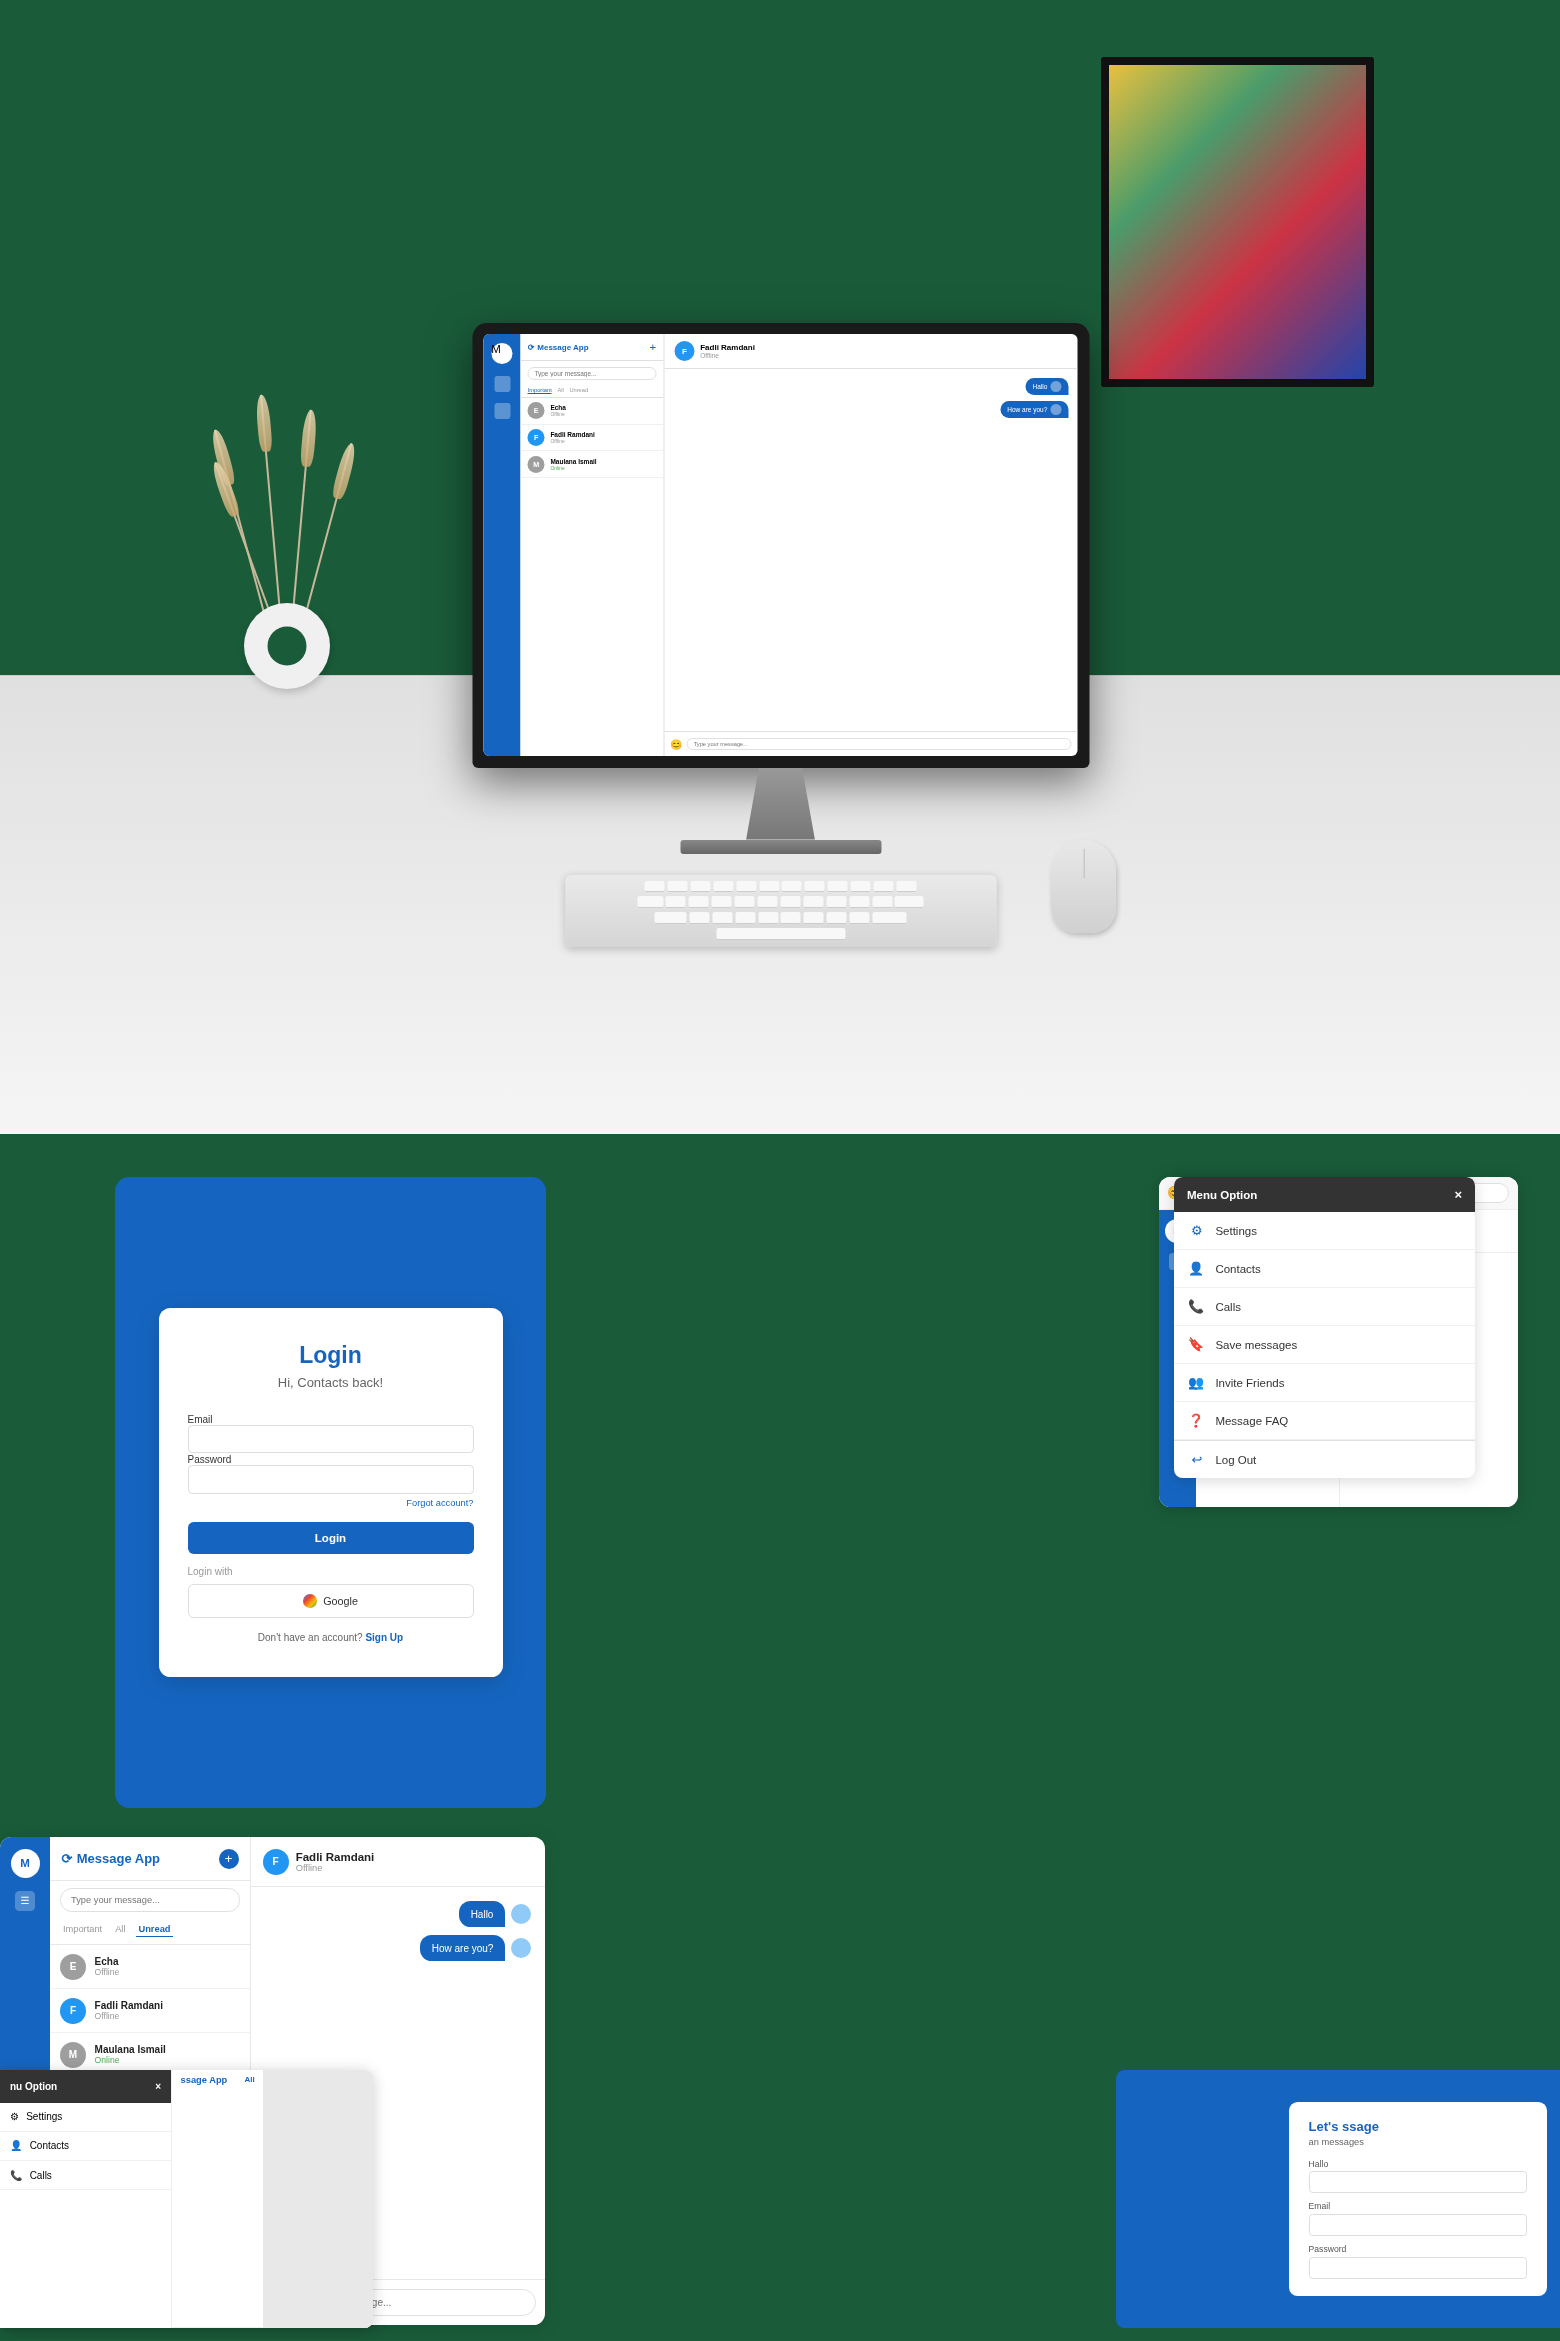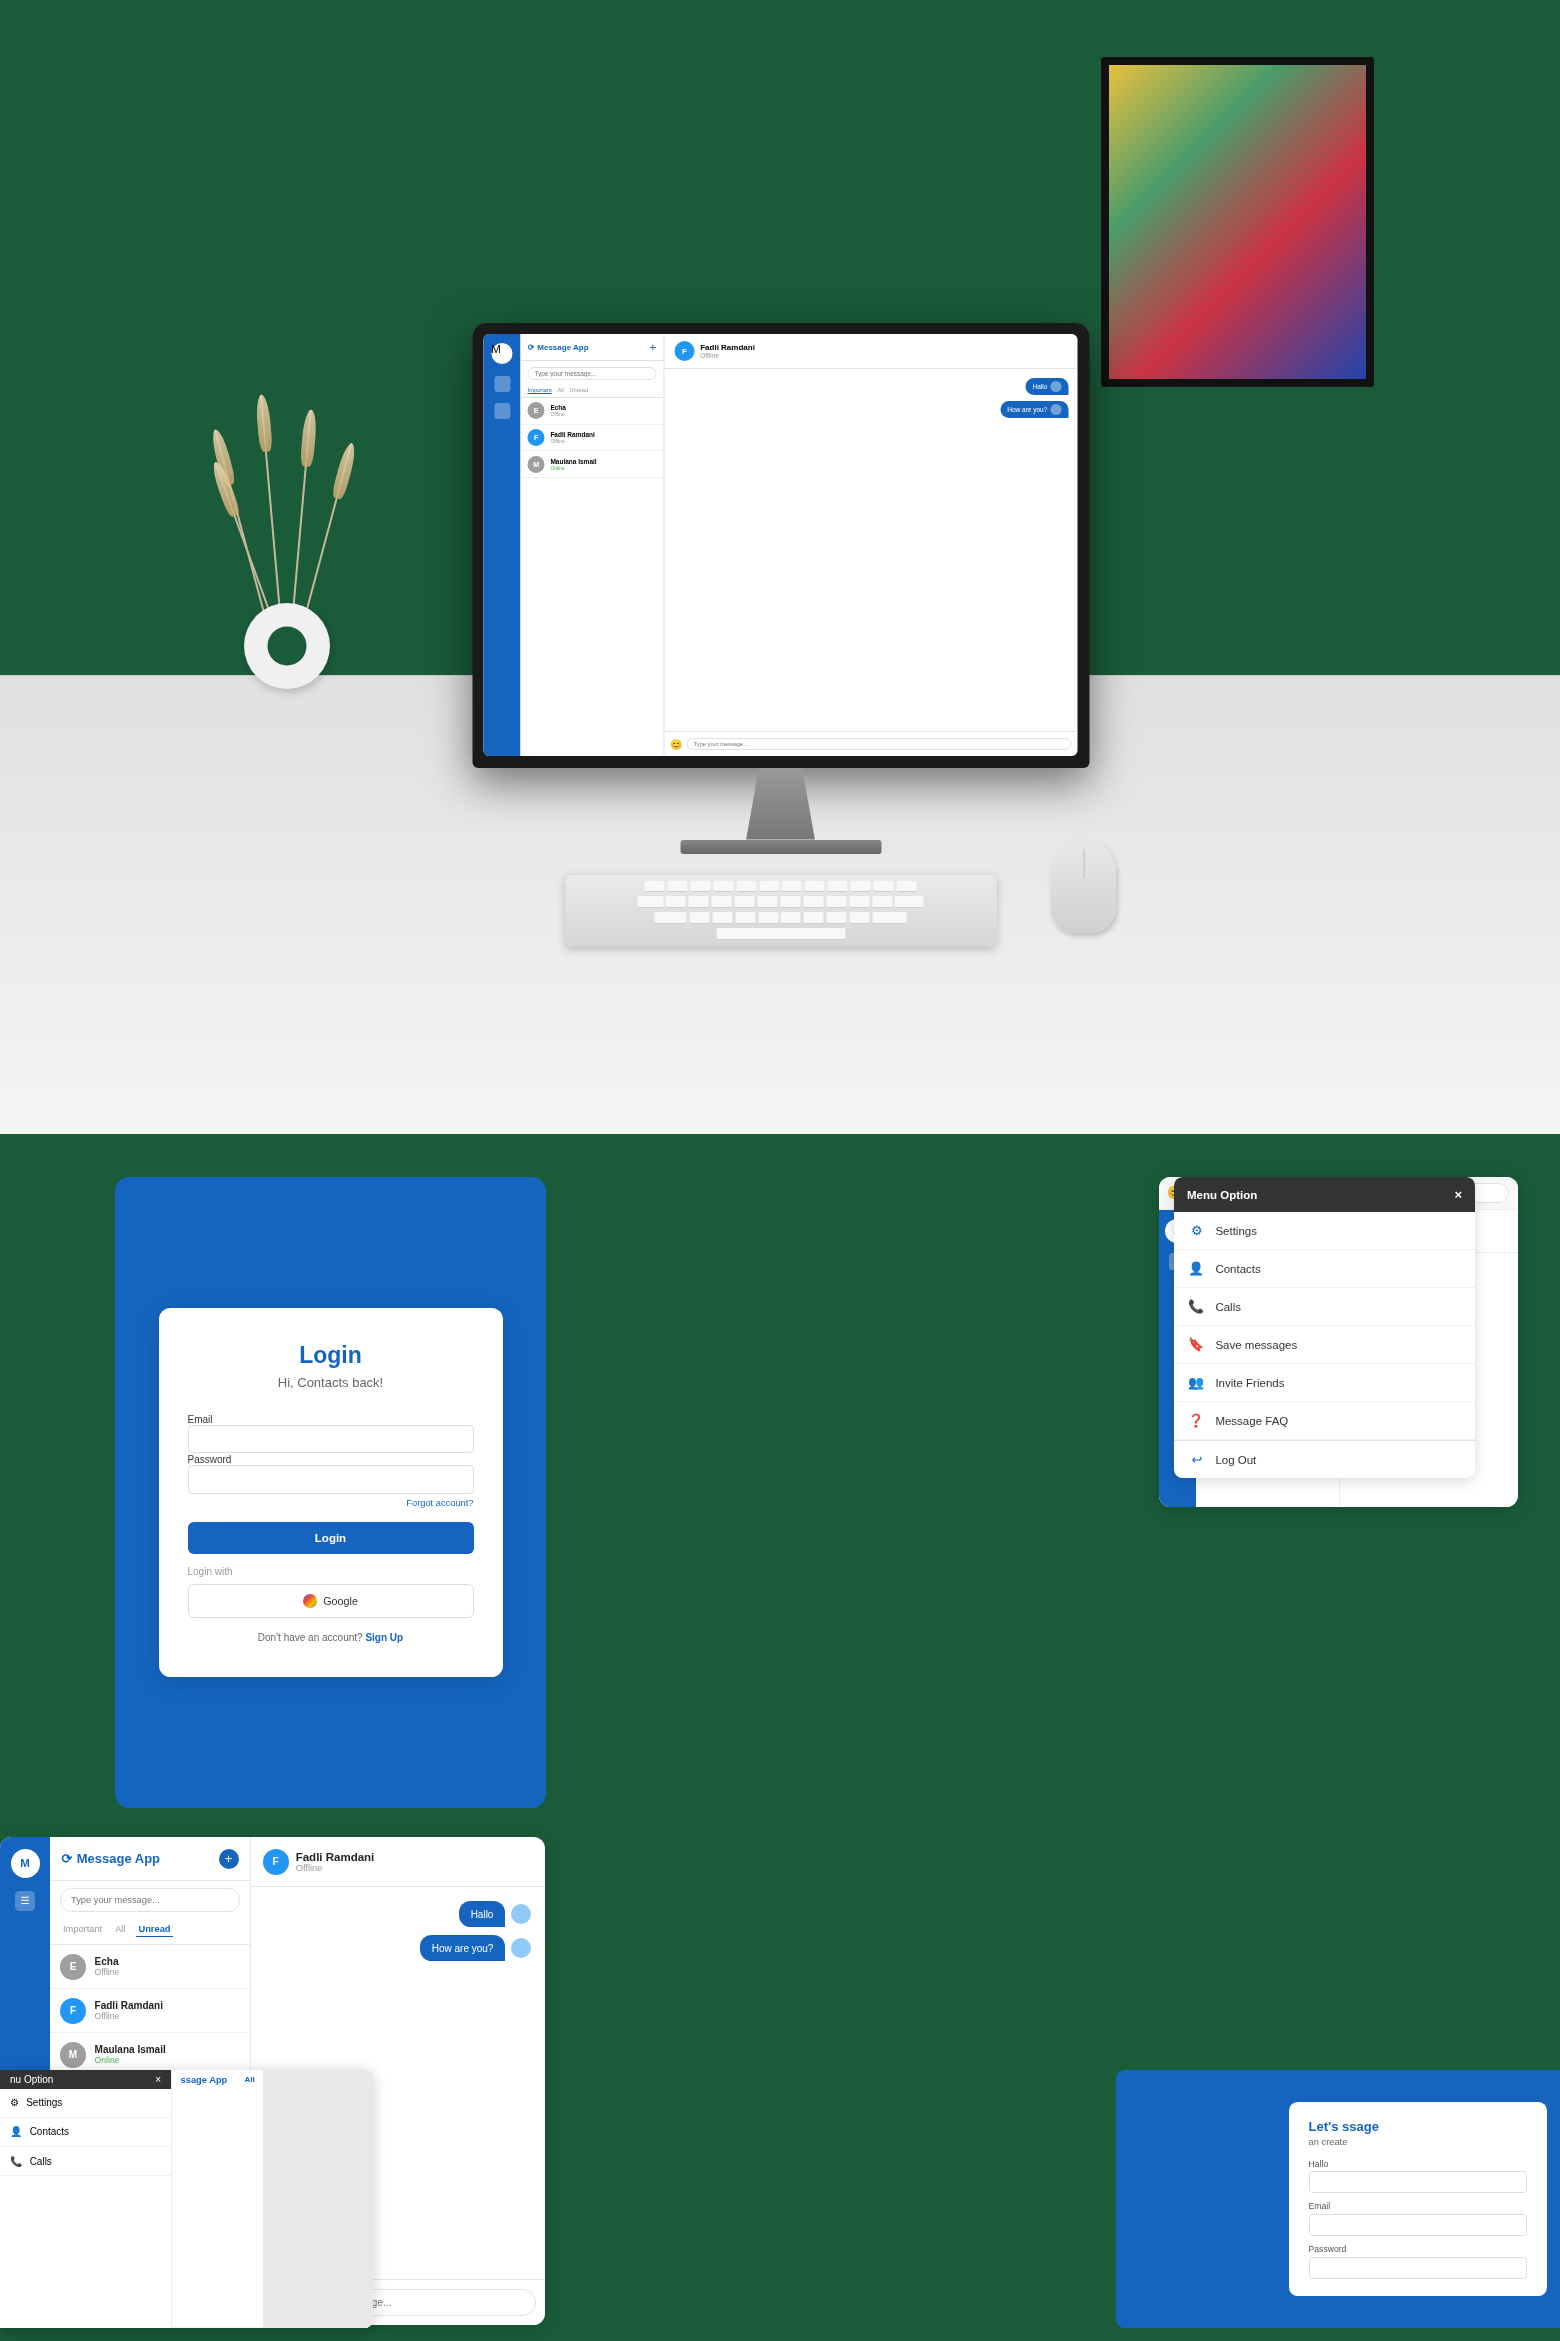--- a/index.html
+++ b/index.html
@@ -730,21 +730,21 @@
       <div class="chat-input-bar">
         <span class="emoji-btn">😊</span>
         <input class="chat-input" placeholder="Type your message..." style="">
       </div>
     </div>
   </div>
 
   <div style="position:absolute;bottom:14.4px;left:0;width:373px;height:258px;background:white;border-radius:0 8.6px 8.6px 0;overflow:hidden;box-shadow:0 2.9px 14.4px rgba(0,0,0,0.2);z-index:18;display:flex;">
 
     <div style="width:172px;background:white;border-right:0.7px solid #eee;display:flex;flex-direction:column;">
-      <div style="background:#333;color:white;padding:4px 10px;font-size:10px;font-weight:400;display:flex;align-items:center;justify-content:space-between;">
+      <div style="background:#333;color:white;padding:11px 10px;font-size:10px;font-weight:700;display:flex;align-items:center;justify-content:space-between;">
         <span>nu Option</span>
         <span style="cursor:pointer;">×</span>
       </div>
       <div style="display:flex;align-items:center;gap:7.2px;padding:8.6px 10px;border-bottom:0.7px solid #f0f0f0;font-size:10px;cursor:pointer;">
         <span>⚙</span> Settings
       </div>
       <div style="display:flex;align-items:center;gap:7.2px;padding:8.6px 10px;border-bottom:0.7px solid #f0f0f0;font-size:10px;cursor:pointer;">
         <span>👤</span> Contacts
       </div>
       <div style="display:flex;align-items:center;gap:7.2px;padding:8.6px 10px;border-bottom:0.7px solid #f0f0f0;font-size:10px;cursor:pointer;">
@@ -757,21 +757,21 @@
       <div style="display:flex;gap:5.7px;padding:5.7px 8.6px;background:white;border-bottom:0.7px solid #eee;">
         <span style="font-size:8px;color:#1565C0;font-weight:600;">All</span>
       </div>
       <div style="flex:1;background:#e8e8e8;"></div>
     </div>
   </div>
 
   <div style="position:absolute;bottom:14.4px;right:0;width:445px;height:258px;background:#1565C0;border-radius:8.6px 0 0 8.6px;overflow:hidden;z-index:15;display:flex;align-items:center;justify-content:flex-end;">
     <div style="background:white;border-radius:8.6px;padding:17px 20px;width:258px;margin-right:14.4px;">
       <div style="font-size:13px;font-weight:700;color:#1565C0;margin-bottom:2.9px;">Let's ssage</div>
-      <div style="font-size:9.3px;color:#666;margin-bottom:10px;">an create</div>
+      <div style="font-size:9.3px;color:#666;margin-bottom:10px;">an messages</div>
       <label style="font-size:8.6px;color:#555;">Hallo</label>
       <input style="width: 100%; border: 0.7px solid rgb(221, 221, 221); border-radius: 3.6px; padding: 5px 7.2px; font-size: 8.6px; margin-top: 2.9px; margin-bottom: 5.7px;">
       <label style="font-size:8.6px;color:#555;">Email</label>
       <input style="width: 100%; border: 0.7px solid rgb(221, 221, 221); border-radius: 3.6px; padding: 5px 7.2px; font-size: 8.6px; margin-top: 2.9px; margin-bottom: 5.7px;" type="email">
       <label style="font-size:8.6px;color:#555;">Password</label>
       <input style="width: 100%; border: 0.7px solid rgb(221, 221, 221); border-radius: 3.6px; padding: 5px 7.2px; font-size: 8.6px; margin-top: 2.9px;" type="password">
     </div>
   </div>
 
 </div>

